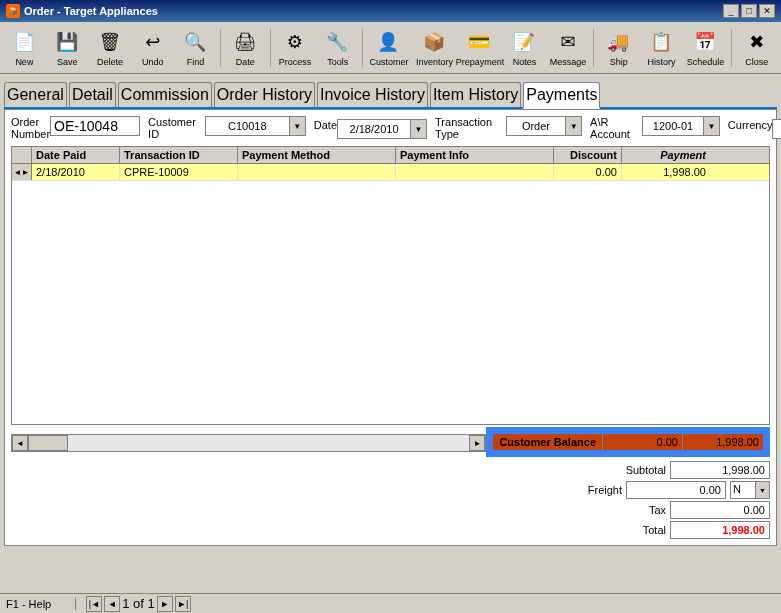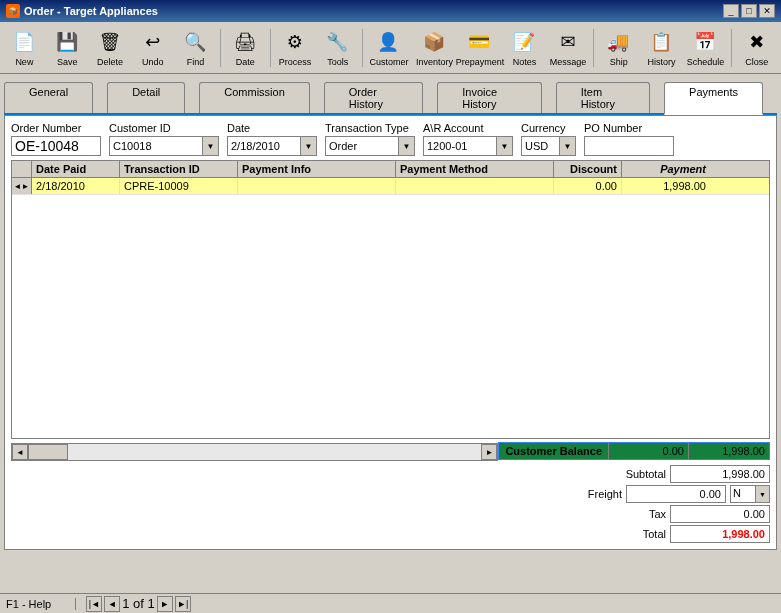--- a/index.html
+++ b/index.html
@@ -56,27 +56,27 @@
       padding: 4px;
     }
 
     .tabs-container {
       display: flex;
       gap: 0;
       margin-top: 4px;
       border-bottom: 2px solid #0078d4;
     }
     .tab {
-      padding: 3px 24px;
+      padding: 3px 2px;
       border: 1px solid #808080;
       border-bottom: none;
       background: #d4d0c8;
       cursor: pointer;
-      font-size: 11px;
-      margin-right: 14px;
+      font-size: 16px;
+      margin-right: 2px;
       border-radius: 3px 3px 0 0;
     }
     .tab.active {
       background: white;
       border-bottom: 2px solid white;
       margin-bottom: -2px;
       z-index: 1;
       font-weight: normal;
     }
 
@@ -85,40 +85,41 @@
       border: 1px solid #808080;
       padding: 6px;
     }
 
     .form-row {
       display: flex;
       gap: 8px;
       margin-bottom: 4px;
       align-items: center;
     }
-    .form-group { display: flex; flex-direction: column; }
+    .form-group { display: flex; flex-direction: row; }
     .form-label { font-size: 11px; margin-bottom: 2px; color: #000; }
     .form-input {
       border: 1px solid #808080;
       padding: 1px 3px;
       font-size: 14px;
       height: 20px;
       background: white;
     }
     .form-select-wrapper {
       display: flex;
       border: 1px solid #808080;
       height: 20px;
       background: white;
       align-items: center;
     }
     .form-select-value {
       flex: 1;
       padding: 1px 3px;
       font-size: 11px;
+      text-align: center;
     }
     .form-select-btn {
       width: 16px;
       height: 100%;
       background: #d4d0c8;
       border-left: 1px solid #808080;
       display: flex;
       align-items: center;
       justify-content: center;
       cursor: pointer;
@@ -163,22 +164,22 @@
       background: #d4d0c8;
       border-right: 1px solid #808080;
       display: flex;
       align-items: center;
       justify-content: center;
       font-size: 9px;
     }
 
     .customer-balance-row {
       display: flex;
-      background: #15803d;
-      border: 1px solid #3b82f6;
+      background: #c2410c;
+      border: 7px solid #3b82f6;
       margin-top: 2px;
     }
     .cb-label {
       flex: 1;
       text-align: right;
       padding: 2px 6px;
       font-size: 11px;
       font-weight: bold;
       border-right: 1px solid #808080;
     }
@@ -449,22 +450,22 @@
         <span class="form-label">PO Number</span>
         <input class="form-input" type="text" style="width: 90px;" value="">
       </div>
     </div>
 
     <div class="grid-container">
       <div class="grid-header">
         <div style="width:20px; min-width:20px; border-right:1px solid #808080;"></div>
         <div class="grid-header-cell" style="width:88px">Date Paid</div>
         <div class="grid-header-cell" style="width:118px">Transaction ID</div>
+        <div class="grid-header-cell" style="width:158px">Payment Method</div>
         <div class="grid-header-cell" style="width:158px">Payment Info</div>
-        <div class="grid-header-cell" style="width:158px">Payment Method</div>
         <div class="grid-header-cell" style="width:68px; text-align:right">Discount</div>
         <div class="grid-header-cell" style="width:88px; text-align:right; border-right:none;font-style:italic;">Payment</div>
       </div>
       <div class="grid-body">
 
         <div class="grid-row selected">
           <div class="row-indicator" style="font-size:8px;">◄►</div>
           <div class="grid-cell" style="width:88px">2/18/2010</div>
           <div class="grid-cell" style="width:118px">CPRE-10009</div>
           <div class="grid-cell" style="width:158px"></div>

